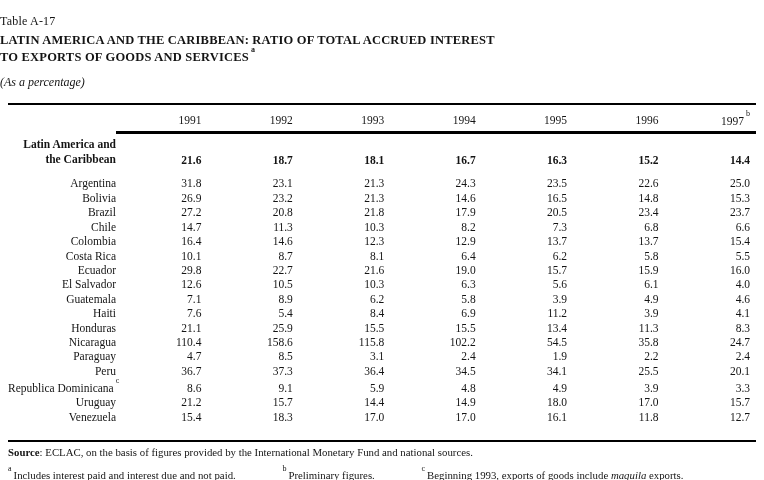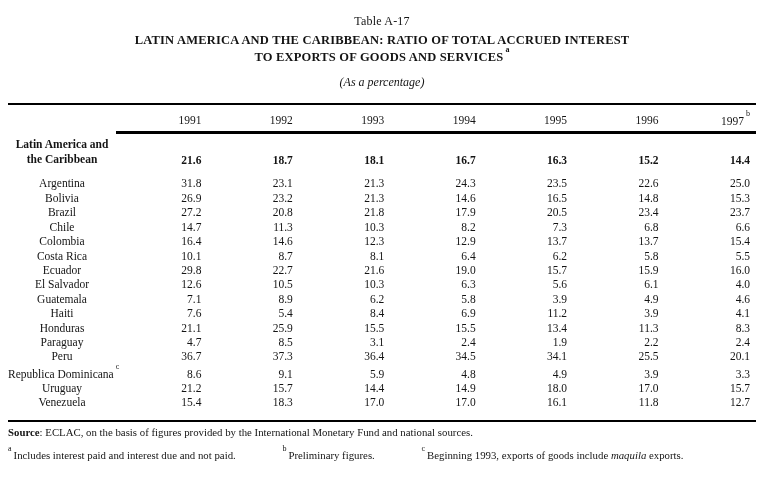--- a/index.html
+++ b/index.html
@@ -5,21 +5,21 @@
   html, body { margin: 0; padding: 0; background: #ffffff; }
   body {
     width: 764px; height: 480px; overflow: hidden;
     font-family: "Liberation Serif", "DejaVu Serif", serif;
     color: #141414;
     -webkit-font-smoothing: antialiased;
   }
   .page { position: relative; width: 764px; height: 480px; }
 
   
-  .caption { padding-top: 14px; text-align: center; }
+  .caption { padding-top: 14px; }
   .table-number { font-size: 12px; letter-spacing: 0.2px; }
   .table-title { margin-top: 4px; font-size: 12.5px; font-weight: bold; line-height: 14px; letter-spacing: 0.2px; }
   .table-subtitle { margin-top: 11px; font-size: 12px; font-style: italic; }
 
   sup.fnm { font-size: 8px; position: relative; top: -4px; margin-left: 2px; font-weight: normal; }
   .table-title sup.fnm { font-weight: bold; }
 
   
   table.data {
     border-collapse: collapse; table-layout: fixed;
@@ -34,26 +34,26 @@
     white-space: nowrap;
   }
   thead th.label-col { border-bottom: none; }
   thead th.num { border-bottom: 3px solid #000; }
 
   tbody td {
     text-align: right; vertical-align: bottom;
     padding: 0 6px 0 0; line-height: 14.4px;
     white-space: nowrap; overflow: visible;
   }
-  tbody td.label { text-align: center; padding: 0; }
+  tbody td.label { text-align: right; padding: 0; }
 
   tr.agg td { font-weight: bold; padding-top: 5px; }
   tr.agg td.label { line-height: 15px; }
   tr.first-country td { padding-top: 9px; }
-  tr.last-country td { padding-bottom: 10px; border-bottom: 2px solid #000; margin-top: 20px; }
+  tr.last-country td { padding-bottom: 16px; border-bottom: 2px solid #000; margin-top: 20px; }
 
   
   .footer { margin: 4px 0 0 8px; font-size: 10.8px; line-height: 13.5px; }
   .source b { font-weight: bold; text-align: right; }
   .notes { margin-top: 6px; }
   .note { white-space: nowrap; }
   .note + .note { margin-left: 44px; }
   .notes sup.fnm { margin-left: 0; margin-right: 2px; top: -3.5px; }
   .note i { font-style: italic; }
 </style>
@@ -213,20 +213,30 @@
         <td class="label">Honduras</td>
         <td>21.1</td>
           <td>25.9</td>
           <td>15.5</td>
           <td>15.5</td>
           <td>13.4</td>
           <td>11.3</td>
           <td>8.3</td>
       </tr>
       <tr>
+        <td class="label">Nicaragua</td>
+        <td>110.4</td>
+          <td>158.6</td>
+          <td>115.8</td>
+          <td>102.2</td>
+          <td>54.5</td>
+          <td>35.8</td>
+          <td>24.7</td>
+      </tr>
+      <tr>
         <td class="label">Paraguay</td>
         <td>4.7</td>
           <td>8.5</td>
           <td>3.1</td>
           <td>2.4</td>
           <td>1.9</td>
           <td>2.2</td>
           <td>2.4</td>
       </tr>
       <tr>

